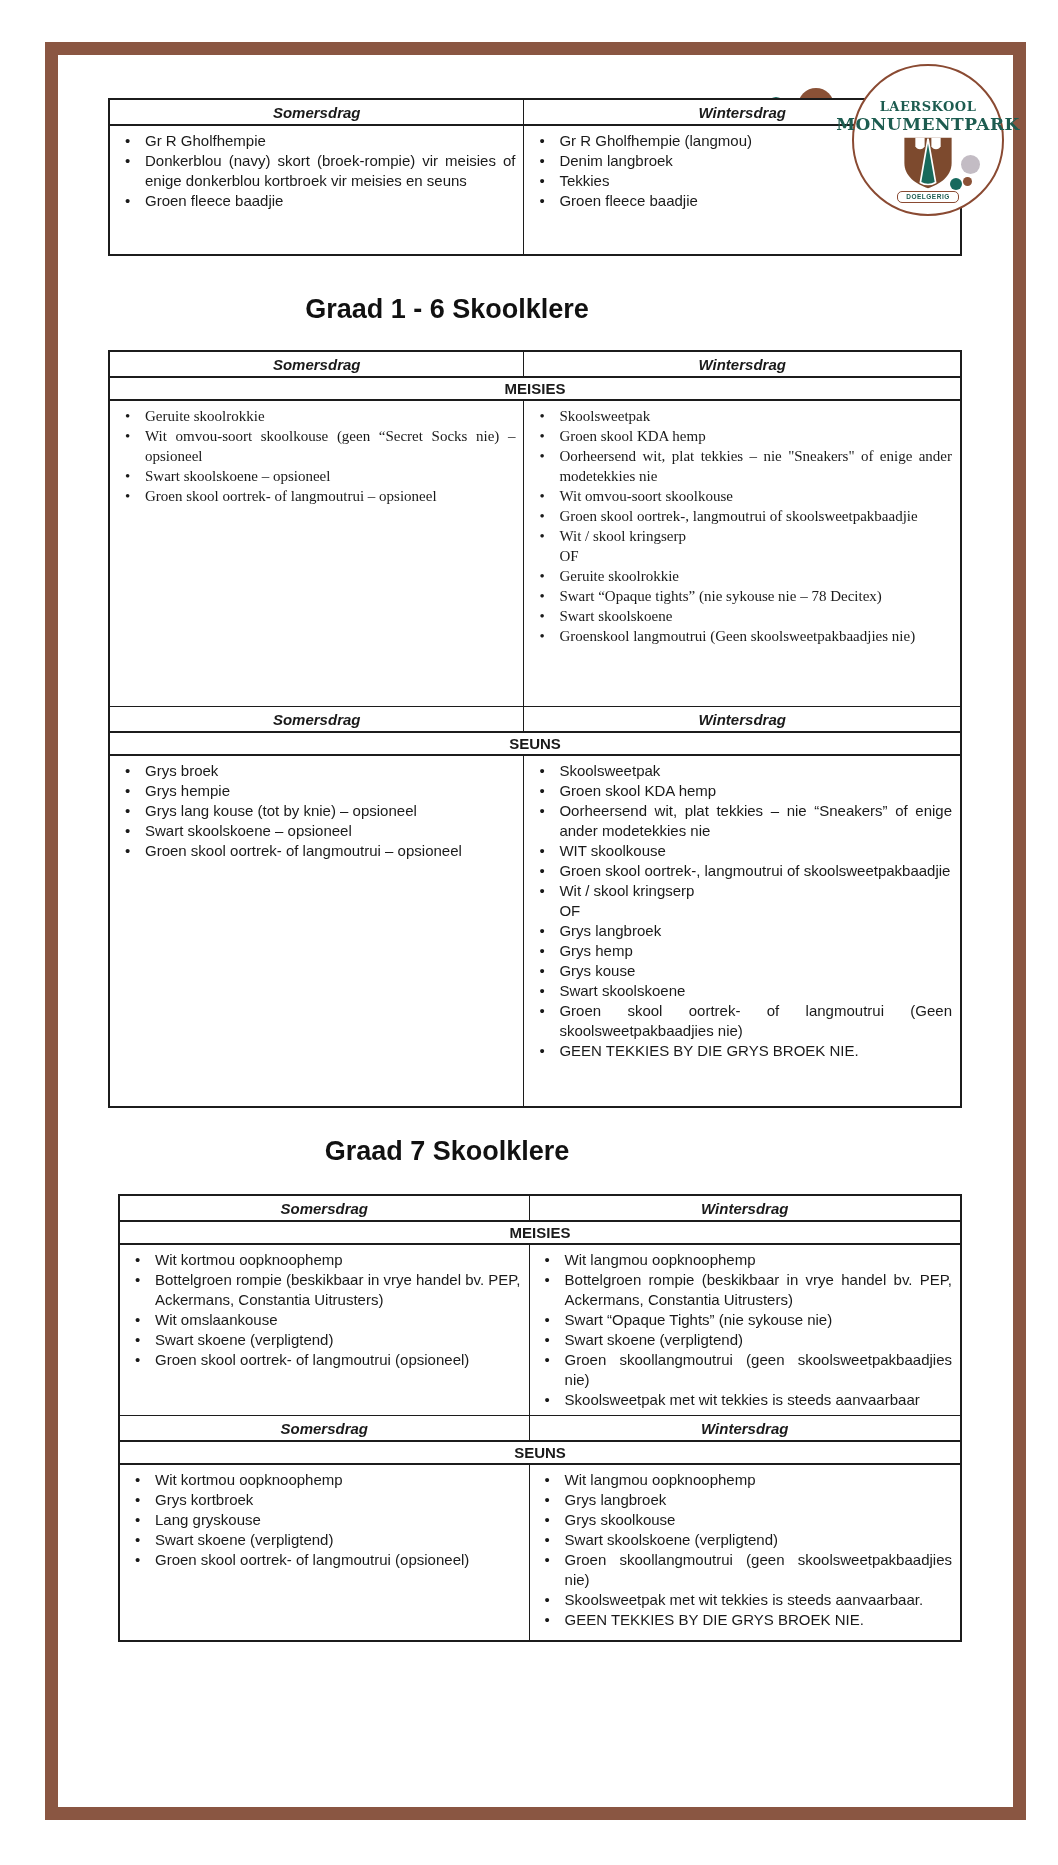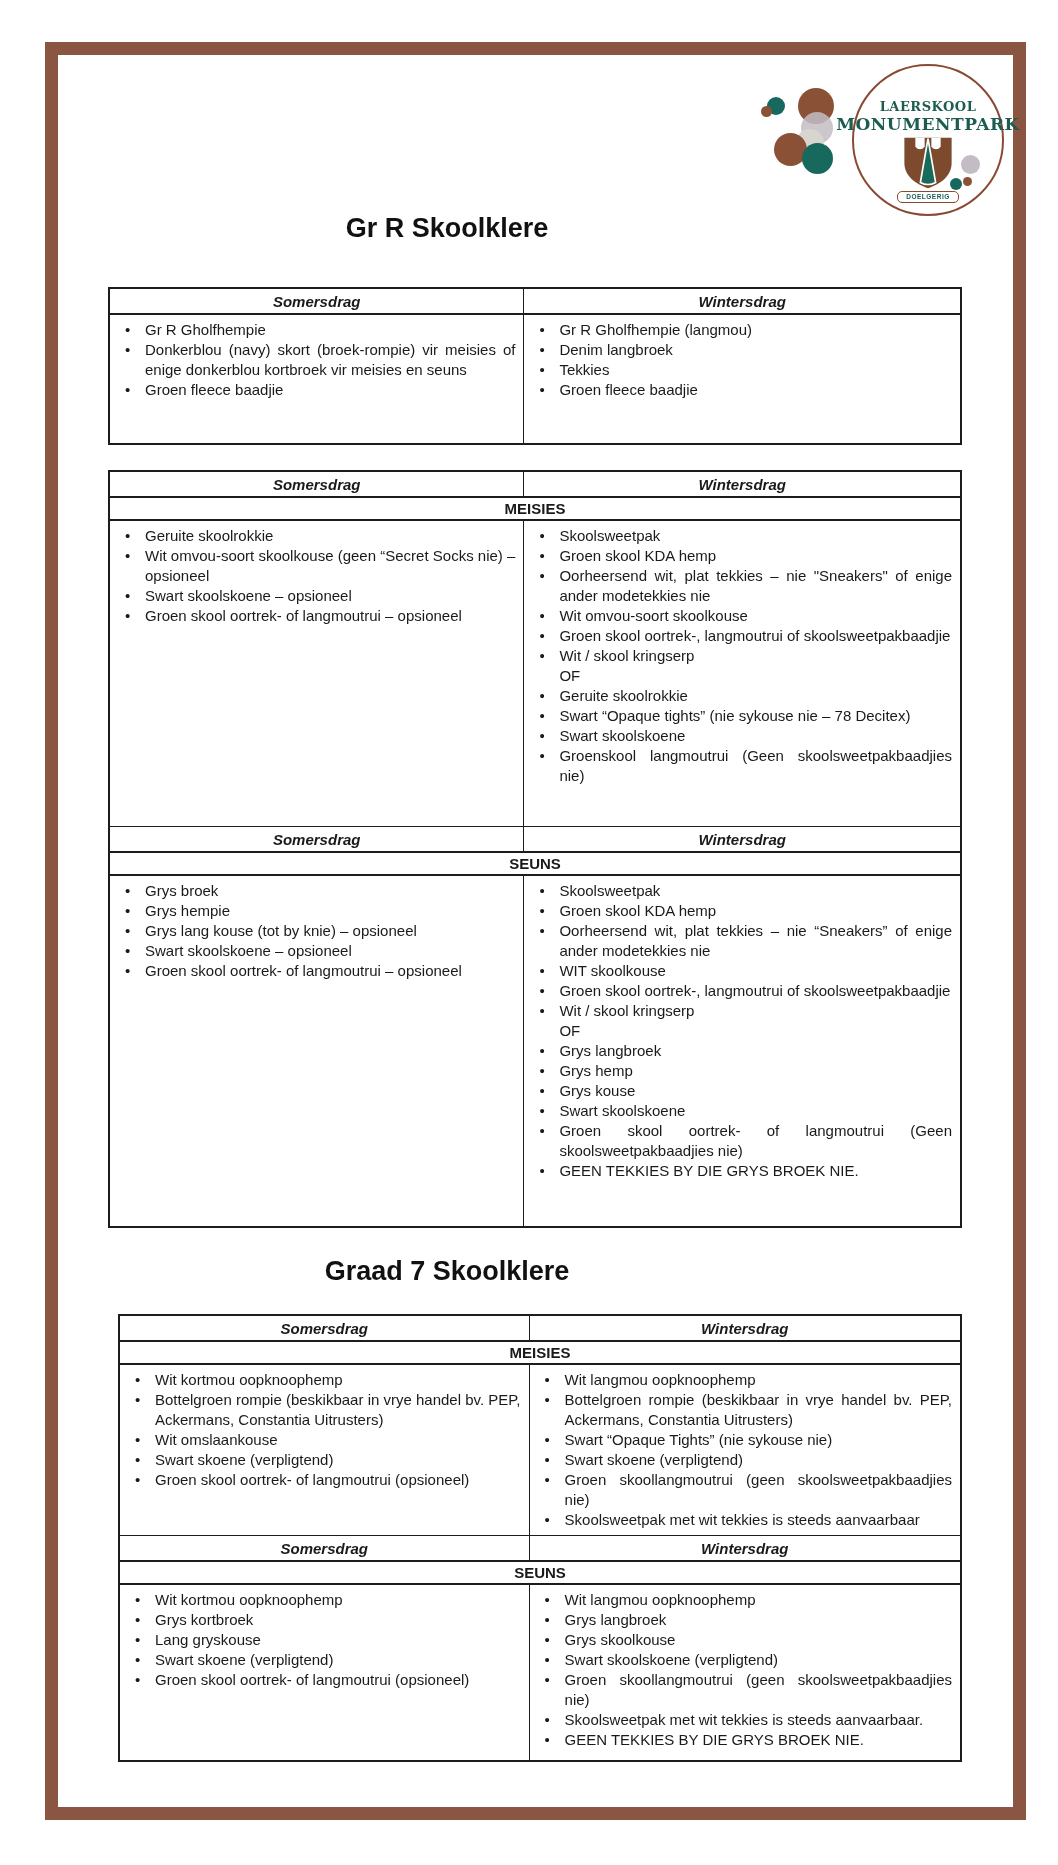--- a/index.html
+++ b/index.html
@@ -85,21 +85,21 @@
     border-bottom-width:2px;
     margin-top:37px;
   }
   tr.grp-row td {
     text-align:center; font-weight:bold;
     font-size:15px; padding:2px 2px 2px 2px;
     border-bottom-width:2px;
   }
   td.cell { padding:5px 8px 5px 5px; font-size:15px; line-height:20px; }
   .h-t1 { height:118px; }
-  .h-t2m { height:295px; }
+  .h-t2m { height:295px;font-family:Liberation Serif, serif; }
   .h-t2s { height:340px;margin-left:23px; }
   .h-t3m { height:148px; }
   .h-t3s { height:165px; }
   ul.bullets { margin:0; padding:0; list-style:none; }
   ul.bullets li {
     position:relative;
     padding-left:30px;
     text-align:justify;
   }
   ul.bullets li::before {
@@ -135,21 +135,20 @@
     <div class="badge-ribbon">DOELGERIG</div>
   </div>
 
   <div class="dot dot-gray front-dot" style="left:261px; top:100px; width:19px; height:19px;"></div>
   <div class="dot dot-brown front-dot" style="left:263px; top:122px; width:9px;  height:9px;"></div>
   <div class="dot dot-teal front-dot" style="left:250px; top:123px; width:12px; height:12px;"></div>
 </div>
 
 <div class="content">
 
-  <h1 class="doc-title title-1">Gr R Skoolklere</h1>
 
   <table class="clothes t1">
     <colgroup>
         <col class="c-left">
         <col class="c-right">
       </colgroup>
     <tbody>
       <tr class="hdr-row">
         <td>Somersdrag</td>
         <td>Wintersdrag</td>
@@ -167,20 +166,21 @@
               <li>Gr R Gholfhempie (langmou)</li>
               <li>Denim langbroek</li>
               <li>Tekkies</li>
               <li>Groen fleece baadjie</li>
             </ul>
         </td>
       </tr>
     </tbody>
   </table>
 
+  <h1 class="doc-title title-2">Graad 1 - 6 Skoolklere</h1>
 
   <table class="clothes t2">
     <colgroup>
         <col class="c-left">
         <col class="c-right">
       </colgroup>
     <tbody>
       <tr class="hdr-row">
         <td>Somersdrag</td>
         <td>Wintersdrag</td>

